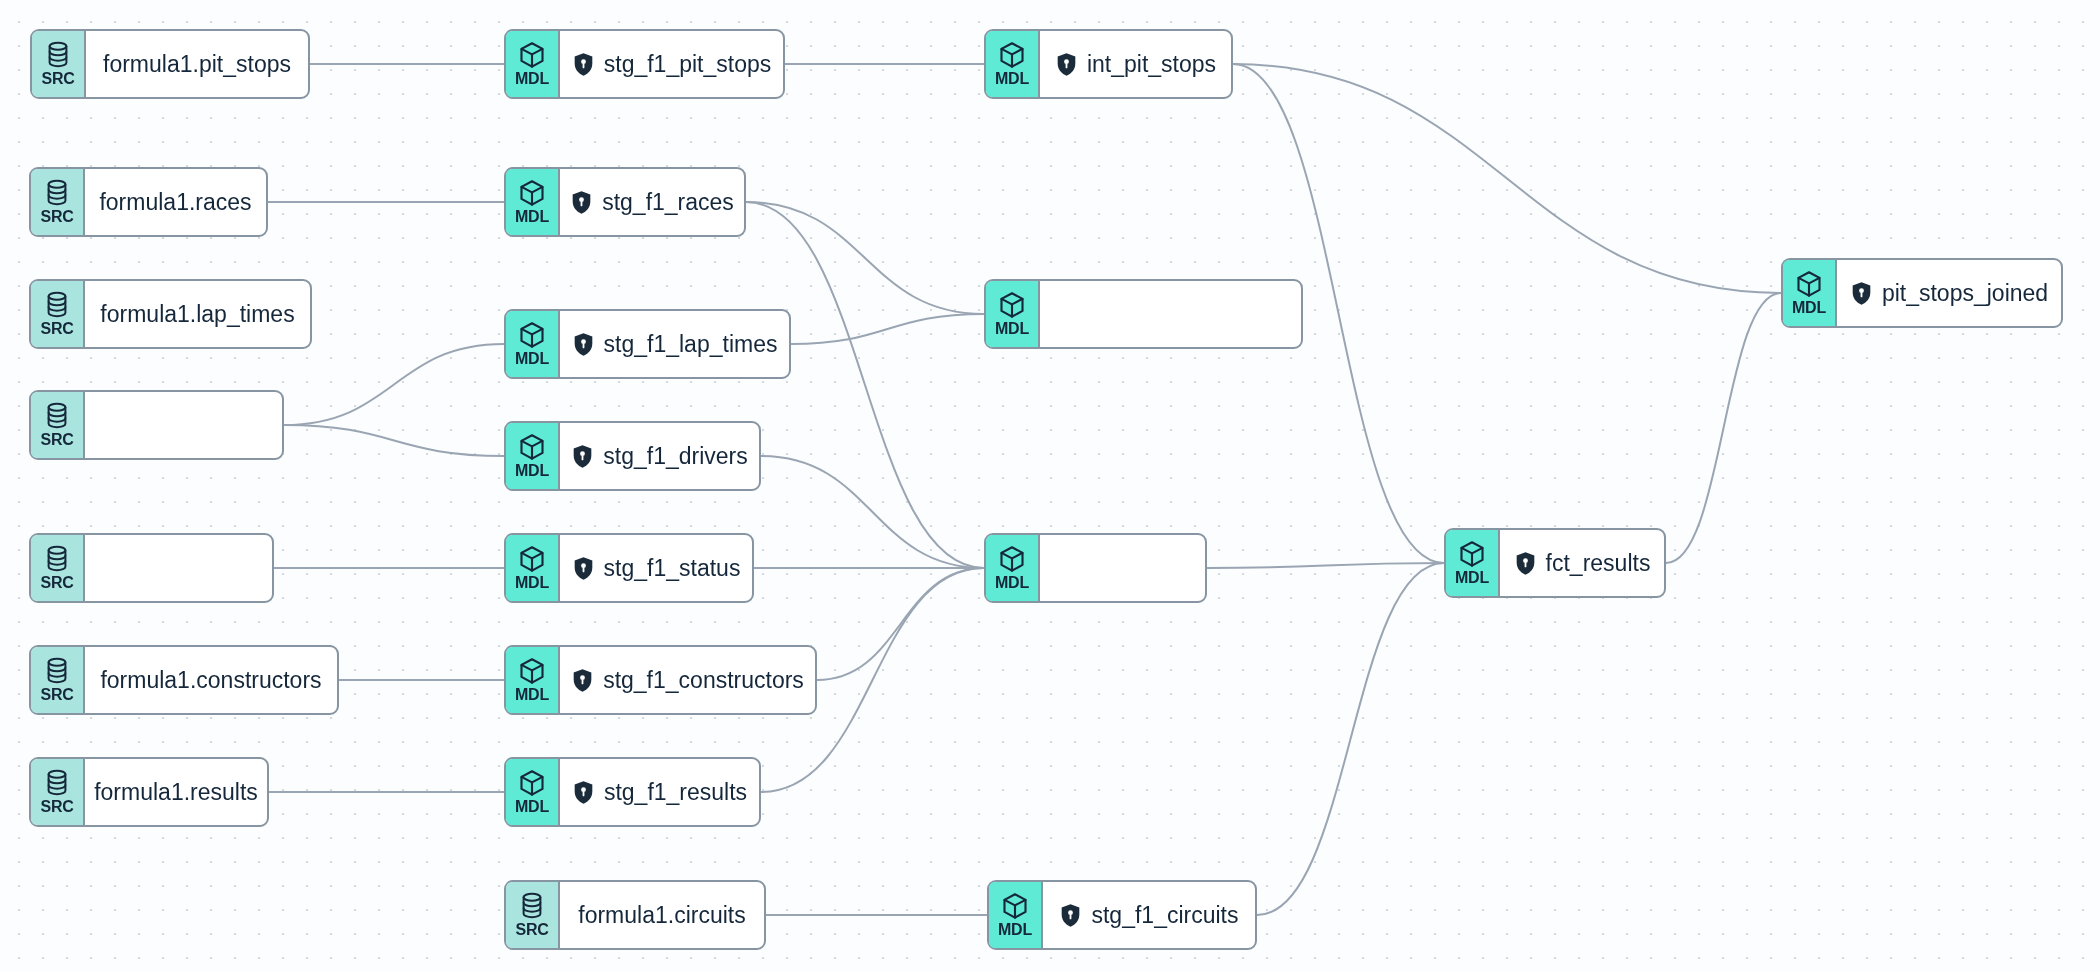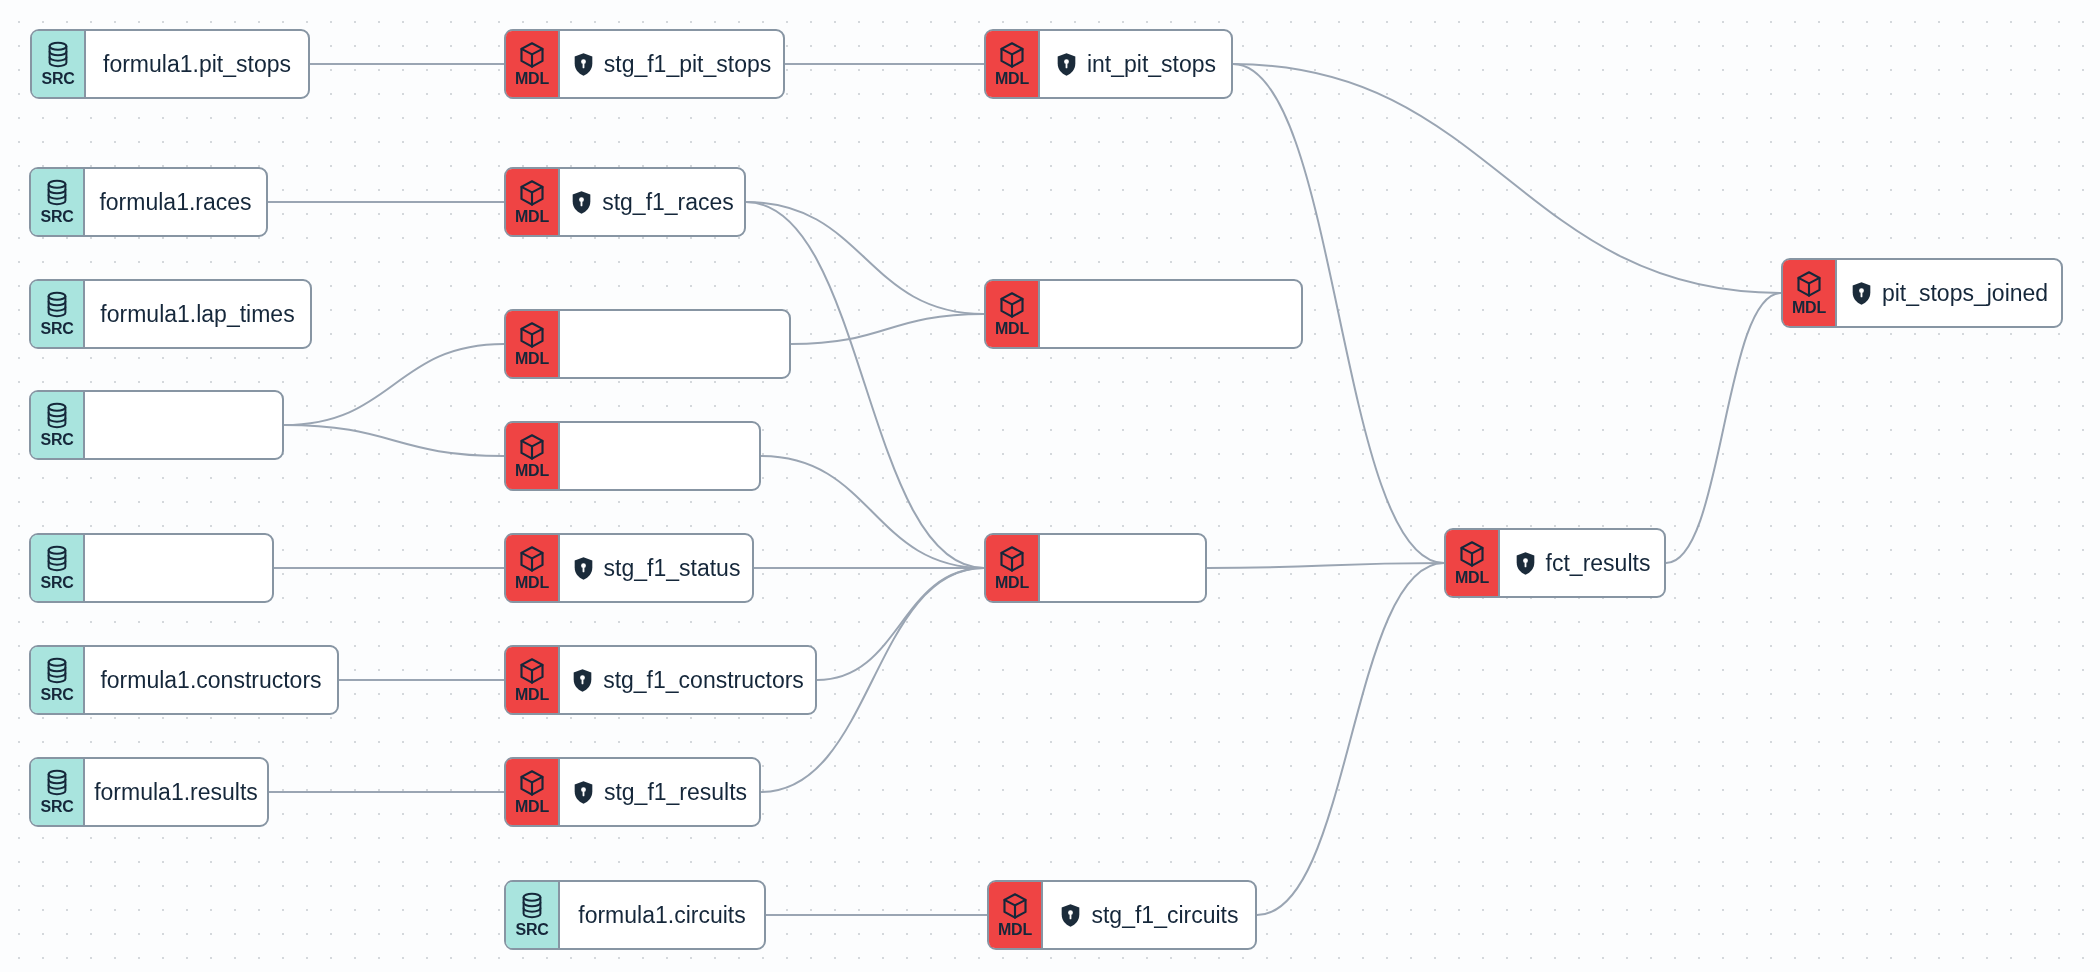--- a/index.html
+++ b/index.html
@@ -26,21 +26,21 @@
     background:#ffffff; border:2px solid #8795a3; border-radius:9px;
     box-sizing:border-box; cursor:pointer;
   }
   .icon-cell {
     flex:0 0 52px; width:52px;
     display:flex; flex-direction:column; align-items:center; justify-content:center;
     gap:0px; border-right:2px solid #8795a3;
     border-radius:6px 0 0 6px;
   }
   .node.source .icon-cell { background:#a9e4de; }
-  .node.model  .icon-cell { background:#ef4444; }
+  .node.model  .icon-cell { background:#5eead4; }
   .glyph { display:block; height:30px; }
   .glyph svg { display:block; }
   .badge {
     font-size:16px; font-weight:600; color:#15273a; line-height:1.15;
     letter-spacing:-0.2px;
   }
   .content {
     flex:1 1 auto; display:flex; align-items:center; justify-content:center;
     gap:9px; padding:0 14px; white-space:nowrap; overflow:hidden;
   }
@@ -204,20 +204,30 @@
       <div class="icon-cell">
         <span class="glyph">
           <svg width="30" height="30" viewBox="0 0 24 24" fill="none" stroke="#15273a" stroke-width="1.7" stroke-linejoin="round" stroke-linecap="round">
             <path d="M12 2.6 20.4 7.1v9.6L12 21.3 3.6 16.7V7.1Z"></path>
             <path d="M3.6 7.1 12 11.5l8.4-4.4"></path>
             <path d="M12 11.5v9.8"></path>
           </svg>
         </span>
         <span class="badge">MDL</span>
       </div>
+      <div class="content">
+        <span class="shield">
+          <svg width="23" height="25" viewBox="0 0 24 26">
+            <path d="M12 1.2 21.2 4.7v7c0 6.2-3.7 10.7-9.2 13C6.5 22.4 2.8 17.9 2.8 11.7v-7Z" fill="#1b2b3a"></path>
+            <circle cx="12" cy="10" r="2.5" fill="#ffffff"></circle>
+            <rect x="11.05" y="11.6" width="1.9" height="5.4" rx="0.95" fill="#ffffff"></rect>
+          </svg>
+        </span>
+        <span class="label">stg_f1_lap_times</span>
+      </div>
     </div>
     <div class="node source" style="left: 29px; top: 390px; width: 255px;">
       <div class="icon-cell">
         <span class="glyph">
           <svg width="28" height="30" viewBox="0 0 24 25" fill="none" stroke="#15273a" stroke-width="1.7" stroke-linecap="round">
             <ellipse cx="12" cy="5" rx="7.2" ry="3"></ellipse>
             <path d="M4.8 5v4.7c0 1.66 3.22 3 7.2 3s7.2-1.34 7.2-3V5"></path>
             <path d="M4.8 9.7v4.7c0 1.66 3.22 3 7.2 3s7.2-1.34 7.2-3V9.7"></path>
             <path d="M4.8 14.4v4.7c0 1.66 3.22 3 7.2 3s7.2-1.34 7.2-3v-4.7"></path>
           </svg>
@@ -228,20 +238,30 @@
     <div class="node model" style="left: 504px; top: 421px; width: 257px;">
       <div class="icon-cell">
         <span class="glyph">
           <svg width="30" height="30" viewBox="0 0 24 24" fill="none" stroke="#15273a" stroke-width="1.7" stroke-linejoin="round" stroke-linecap="round">
             <path d="M12 2.6 20.4 7.1v9.6L12 21.3 3.6 16.7V7.1Z"></path>
             <path d="M3.6 7.1 12 11.5l8.4-4.4"></path>
             <path d="M12 11.5v9.8"></path>
           </svg>
         </span>
         <span class="badge">MDL</span>
+      </div>
+      <div class="content">
+        <span class="shield">
+          <svg width="23" height="25" viewBox="0 0 24 26">
+            <path d="M12 1.2 21.2 4.7v7c0 6.2-3.7 10.7-9.2 13C6.5 22.4 2.8 17.9 2.8 11.7v-7Z" fill="#1b2b3a"></path>
+            <circle cx="12" cy="10" r="2.5" fill="#ffffff"></circle>
+            <rect x="11.05" y="11.6" width="1.9" height="5.4" rx="0.95" fill="#ffffff"></rect>
+          </svg>
+        </span>
+        <span class="label">stg_f1_drivers</span>
       </div>
     </div>
     <div class="node source" style="left: 29px; top: 533px; width: 245px;">
       <div class="icon-cell">
         <span class="glyph">
           <svg width="28" height="30" viewBox="0 0 24 25" fill="none" stroke="#15273a" stroke-width="1.7" stroke-linecap="round">
             <ellipse cx="12" cy="5" rx="7.2" ry="3"></ellipse>
             <path d="M4.8 5v4.7c0 1.66 3.22 3 7.2 3s7.2-1.34 7.2-3V5"></path>
             <path d="M4.8 9.7v4.7c0 1.66 3.22 3 7.2 3s7.2-1.34 7.2-3V9.7"></path>
             <path d="M4.8 14.4v4.7c0 1.66 3.22 3 7.2 3s7.2-1.34 7.2-3v-4.7"></path>

